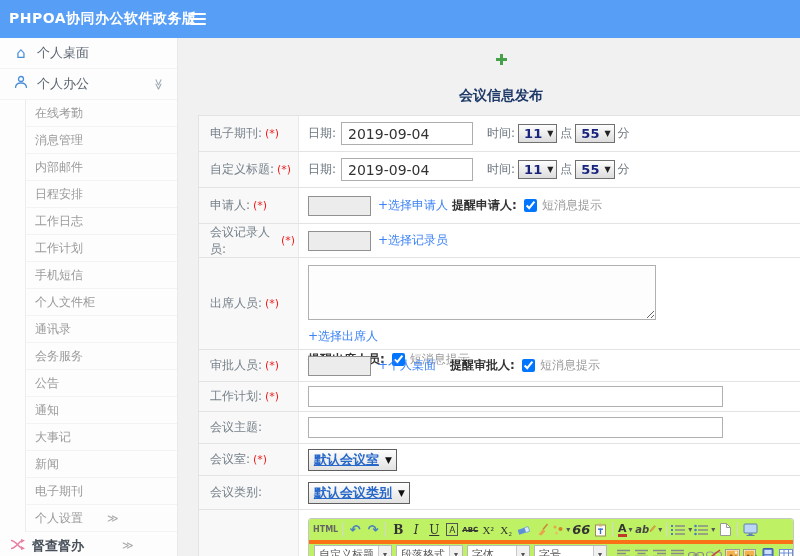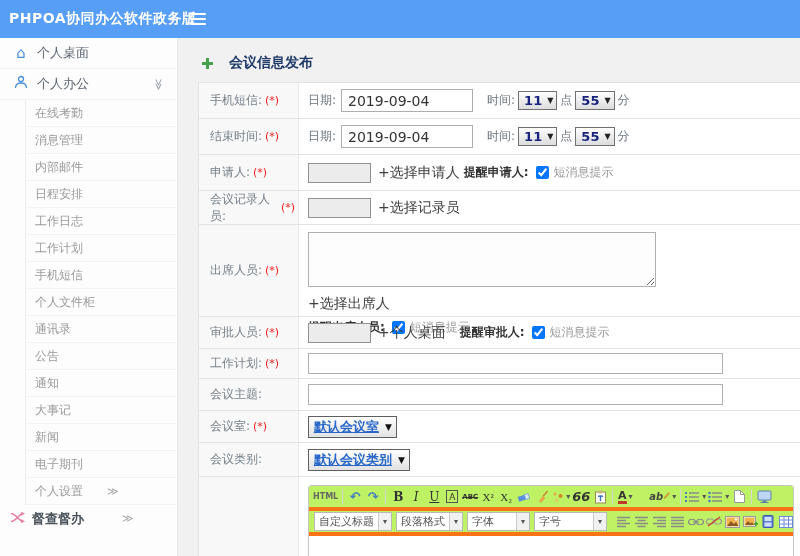--- a/index.html
+++ b/index.html
@@ -27,22 +27,22 @@
   .side-sub { margin-left:25px; border-left:1px solid #ececec; }
   .sub-item { display:flex; align-items:center; height:27px; padding:0 8px 0 9px;
     font-size:12px; color:#9a9a9a; border-bottom:1px solid #f3f3f3; cursor:pointer; }
   .sub-item .chev-right { margin-left:24px; }
   .side-bottom { display:flex; align-items:center; height:27px; padding:0 12px 0 10px;
     font-size:13px; font-weight:bold; color:#474f58; cursor:pointer; }
   .side-bottom .lbl { margin-left:7px; }
   .side-bottom .chev-right { margin-left:38px; font-weight:normal; }
 
   
-  .page-title { display:flex; align-items:center; gap:16px; padding:7px 0 10px 4px;
-    font-size:14px; font-weight:bold; color:#1e3a68; }
+  .page-title { display:flex; align-items:center; gap:22px; padding:7px 0 10px 4px;
+    font-size:14px; font-weight:bold; color:#1e3a68;flex-direction:column; }
   .plus-icon { position:relative; width:11px; height:11px; }
   .plus-icon::before { content:""; position:absolute; left:4px; top:0; width:3px; height:11px; background:#46a24a; }
   .plus-icon::after  { content:""; position:absolute; left:0; top:4px; width:11px; height:3px; background:#46a24a; }
 
   
   .form { width:602px; background:#fff; border-left:1px solid #e3e3e3; border-top:1px solid #e3e3e3; }
   .frow { display:flex; border-bottom:1px solid #e3e3e3; background:#fff; }
   .flabel { width:100px; min-width:100px; background:#f8f8f8; border-right:1px solid #e9e9e9;
     padding:0 3px 0 11px; font-size:12px; color:#76808a; display:flex; align-items:center; }
   .req { color:#f21b1b; margin-left:3px; font-size:11px; }
@@ -52,21 +52,21 @@
   .ed-row{ height:86px; border-bottom:none; }
 
   .date-input { width:132px; height:23px; border:1px solid #adadad; font-size:14px;
     padding:1px 6px; color:#333; font-family:inherit; margin:0 14px 0 5px; }
   .t-lbl { color:#6b757f; }
   .mini-select { display:inline-flex; align-items:center; height:19px; border:1px solid #707070;
     background:linear-gradient(#fefefe,#dcdcdc); padding:0 3px 0 5px; margin:0 3px;
     color:#17237d; font-size:13px; font-weight:bold; cursor:pointer; }
   .mini-select .arr { font-size:8px; color:#222; margin-left:5px; font-weight:normal; }
   .small-input { width:63px; height:20px; border:1px solid #919191; background:#ececec; margin-right:7px; }
-  .sel-link { color:#404040; text-decoration:none; font-size:14px; }
+  .sel-link { color:#3b82f6; text-decoration:none; font-size:12px; }
   .remind { font-weight:bold; color:#333; margin-left:4px; }
   .sms { color:#999; margin-left:3px; }
   input[type=checkbox]{ margin:0 2px 0 7px; width:13px; height:13px; }
   .ta { width:348px; height:55px; border:1px solid #b0b0b0; resize:both; font-family:inherit; background:#fdfdfd; }
   .link-line { margin-top:5px; }
   .remind-line { margin-top:6px; font-weight:bold; color:#333; display:flex; align-items:center; }
   .wide-input { width:415px; height:21px; border:1px solid #b0b0b0; padding:1px 5px; font-size:12px; font-family:inherit; }
   .combo { display:inline-flex; align-items:center; height:22px; border:1px solid #5f5f5f;
     background:linear-gradient(#fefefe,#e2e2e2); padding:0 4px 0 5px; cursor:pointer; }
   .combo .txt { color:#2667c9; text-decoration:underline; font-weight:bold; font-size:13px; }
@@ -82,21 +82,21 @@
   .html-btn { font-size:8px; font-weight:bold; color:#666; letter-spacing:0; }
   .arrow-g { color:#4a7ebf; font-size:13px; font-weight:bold; }
   .b-b { font-family:"DejaVu Serif","Liberation Serif",serif; font-weight:bold; }
   .b-i { font-family:"DejaVu Serif","Liberation Serif",serif; font-style:italic; }
   .b-u { font-family:"DejaVu Serif","Liberation Serif",serif; text-decoration:underline; }
   .boxa { border:1px solid #555; font-size:9px; height:13px; line-height:12px; padding:0 2px; }
   .strike { font-size:7px; font-weight:bold; text-decoration:line-through; }
   .supsub { font-size:11px; font-family:Liberation Serif, serif; }
   .quote66 { font-weight:900; font-style:italic; font-size:13px; }
   .fcol { font-weight:bold; border-bottom:3px solid #c0392b; line-height:1; font-size:11px; }
-  .hl { font-weight:bold; font-style:italic; font-size:10px; color:#444;margin-left:14px; }
+  .hl { font-weight:bold; font-style:italic; font-size:10px; color:#444; }
   .caret { font-size:8px; color:#555; margin-left:2px; }
   .tb-select { display:inline-flex; align-items:stretch; height:19px; border:1px solid #b8b8b8;
     background:#fff; margin:12px 2px; font-size:11px; color:#555; cursor:pointer; }
   .tb-select .txt { padding:0 4px; display:flex; align-items:center; }
   .w58 .txt{min-width:54px} .w54 .txt{min-width:50px} .w50 .txt{min-width:48px} .w60 .txt{min-width:58px}
   .tb-select .drop { width:13px; border-left:1px solid #c9c9c9; background:#f1f1f1;
     display:flex; align-items:center; justify-content:center; font-size:8px; color:#555; }
   .editor-body { height:42px; background:#fff; }
 </style>
 </head>
@@ -151,20 +151,23 @@
       <div class="sub-item">
           <span>手机短信</span>
         </div>
       <div class="sub-item">
           <span>个人文件柜</span>
         </div>
       <div class="sub-item">
           <span>通讯录</span>
         </div>
       <div class="sub-item">
+          <span>会务服务</span>
+        </div>
+      <div class="sub-item">
           <span>公告</span>
         </div>
       <div class="sub-item">
           <span>通知</span>
         </div>
       <div class="sub-item">
           <span>大事记</span>
         </div>
       <div class="sub-item">
           <span>新闻</span>
@@ -194,21 +197,21 @@
   <div class="main">
     <div class="page-title">
       <span class="plus-icon"></span>
       <span>会议信息发布</span>
     </div>
 
     <div class="form">
 
       <div class="frow h36">
         <div class="flabel">
-            <span>手机短信:</span>
+            <span>电子期刊:</span>
             <span class="req">(*)</span>
           </div>
         <div class="fval">
           <span class="t-lbl">日期:</span>
           <input class="date-input" type="text" value="2019-09-04" style="">
           <span class="t-lbl">时间:</span>
           <span class="mini-select">
               <span>11</span>
               <span class="arr">▼</span>
             </span>
@@ -216,21 +219,21 @@
           <span class="mini-select">
               <span>55</span>
               <span class="arr">▼</span>
             </span>
           <span class="t-lbl">分</span>
         </div>
       </div>
 
       <div class="frow h36">
         <div class="flabel">
-            <span>结束时间:</span>
+            <span>自定义标题:</span>
             <span class="req">(*)</span>
           </div>
         <div class="fval">
           <span class="t-lbl">日期:</span>
           <input class="date-input" type="text" value="2019-09-04" style="">
           <span class="t-lbl">时间:</span>
           <span class="mini-select">
               <span>11</span>
               <span class="arr">▼</span>
             </span>

